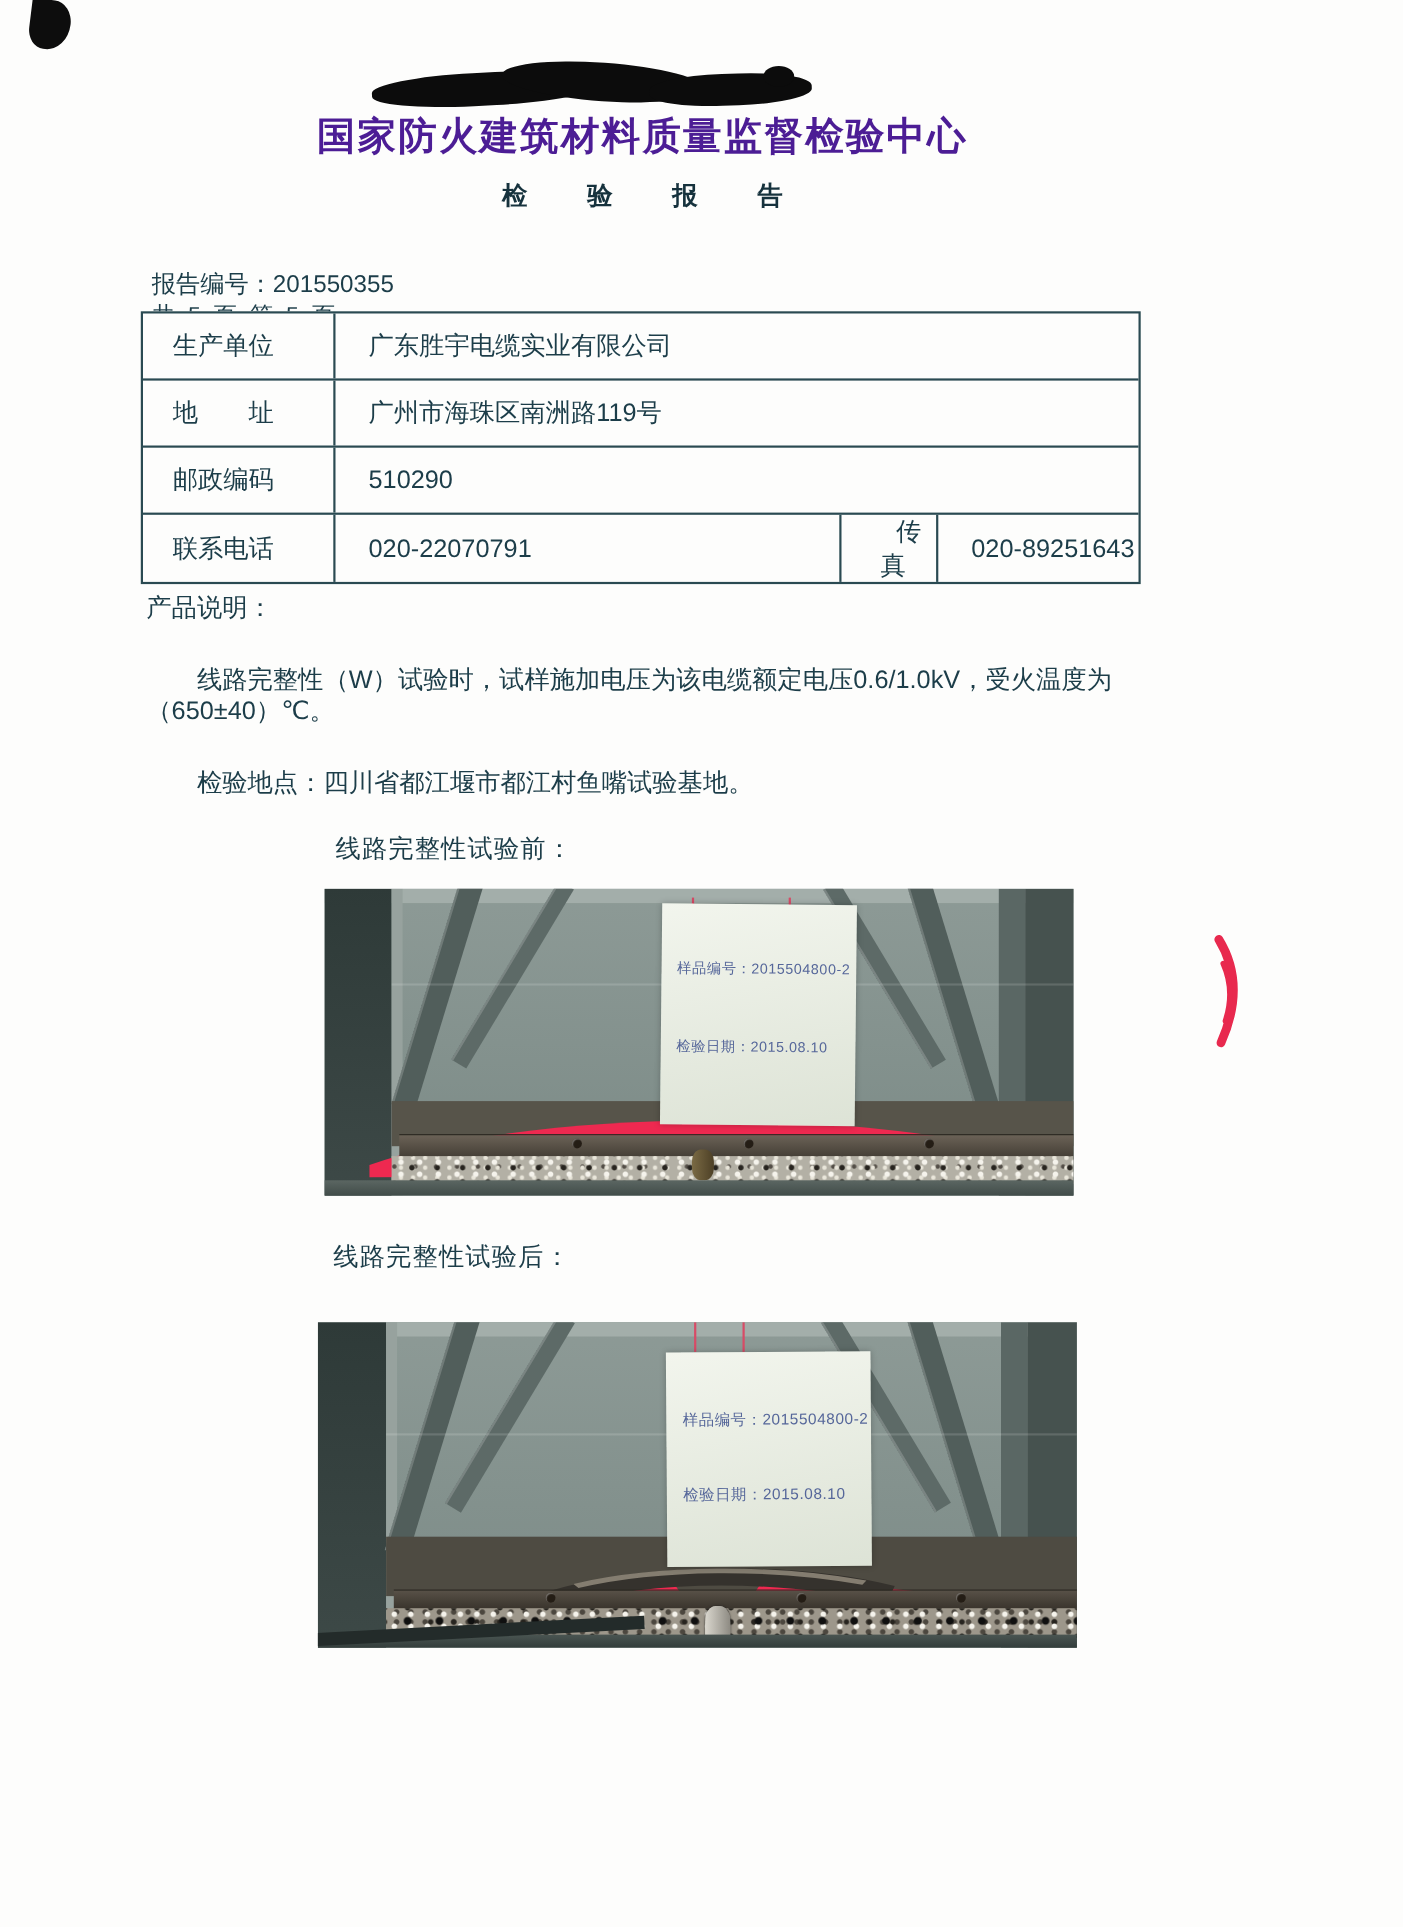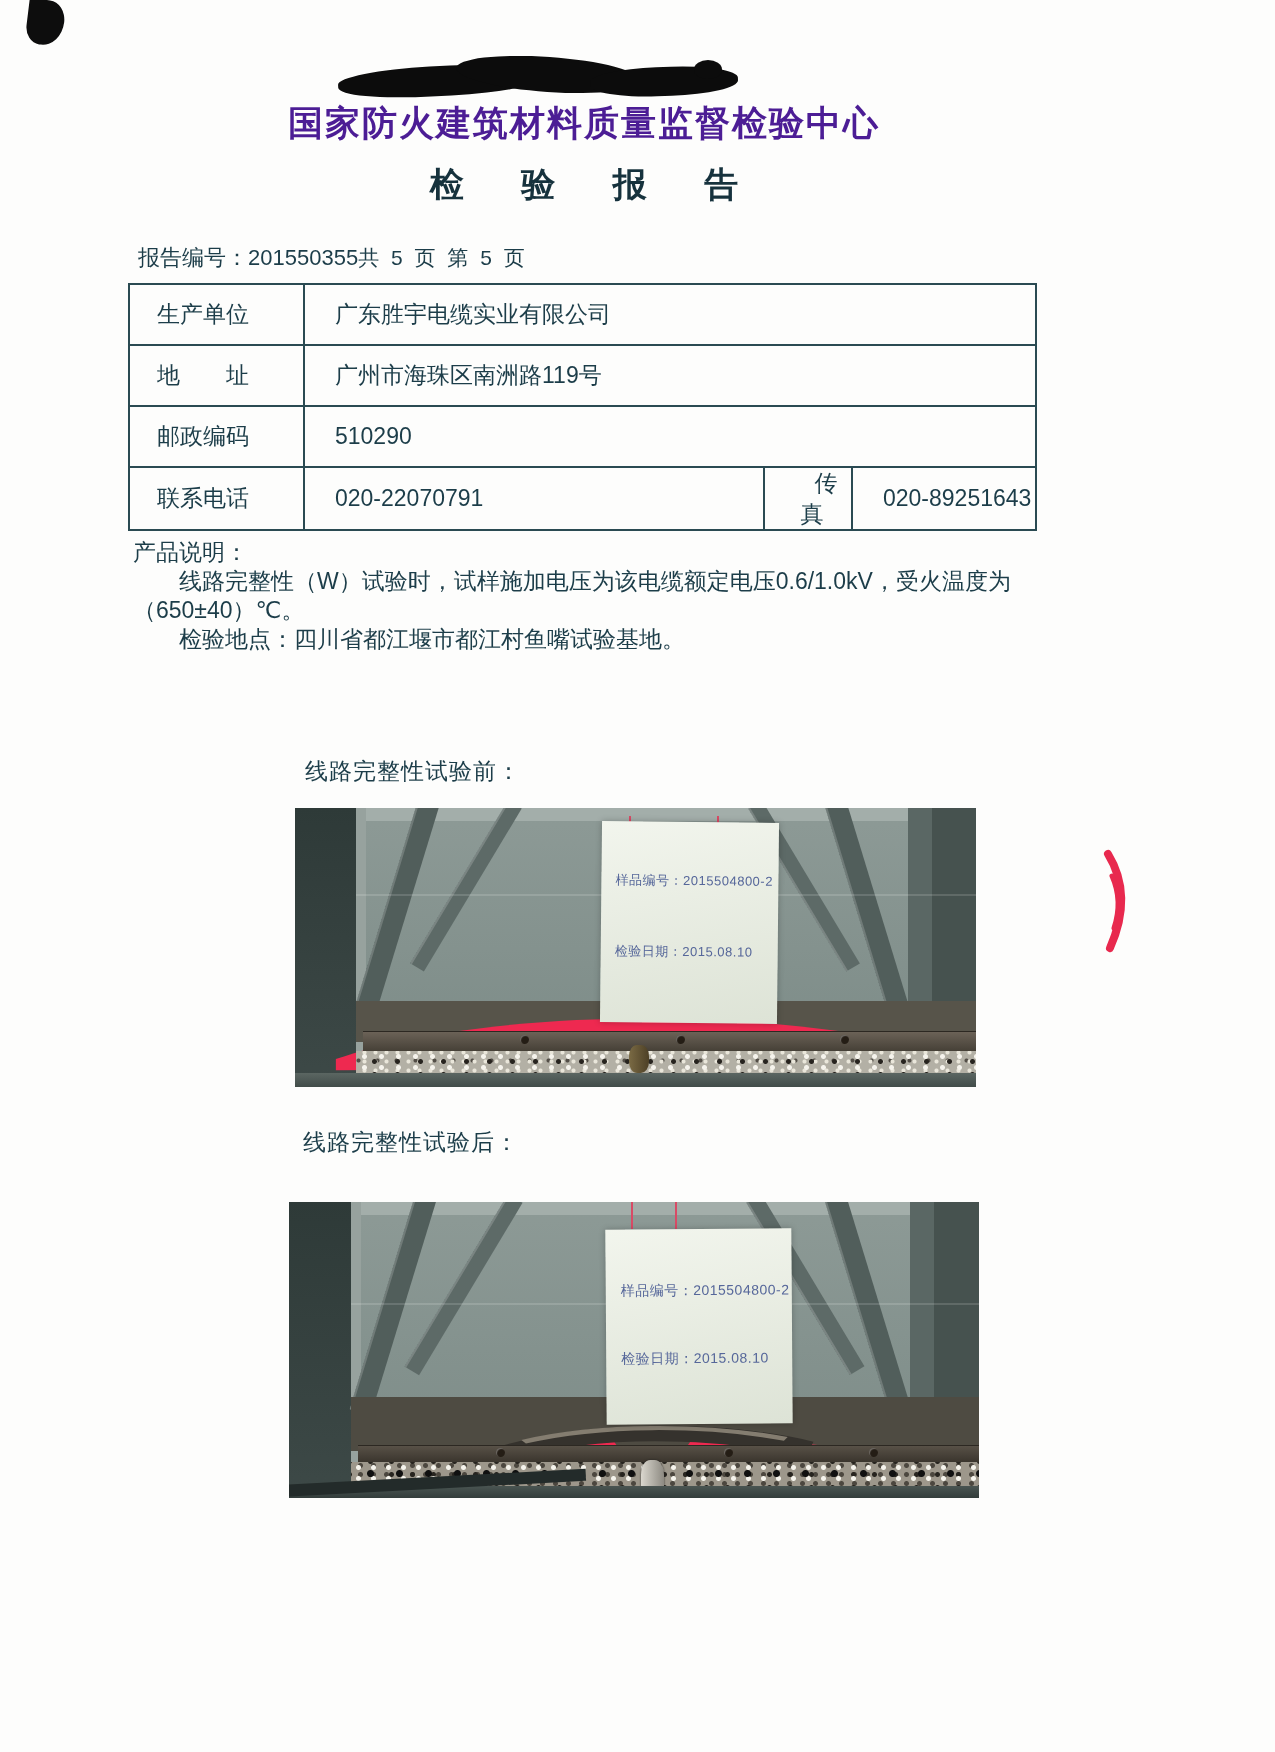--- a/index.html
+++ b/index.html
@@ -19,43 +19,44 @@
   .sm3{left:252px;top:15px;width:148px;height:29px;border-radius:45%;transform:rotate(-2deg);}
   .sm4{left:356px;top:8px;width:28px;height:19px;border-radius:50%;}
   .pen-mark{position:absolute;left:1094px;top:846px;width:44px;height:110px;}
   
   .doc-title{
     position:absolute;left:128px;top:100px;width:912px;text-align:center;
     font-size:35px;font-weight:700;letter-spacing:2px;color:#4c1d95;
   }
   .doc-subtitle{
     position:absolute;left:128px;top:162px;width:912px;text-align:center;
-    font-size:34px;font-weight:700;letter-spacing:24px;text-indent:24px;color:#16323d;
+    font-size:23px;font-weight:700;letter-spacing:24px;text-indent:24px;color:#16323d;
   }
   .report-row{
     position:absolute;left:138px;top:243px;width:852px;
-    display:flex;align-items:baseline;
+    display:flex;justify-content:space-between;align-items:baseline;
     font-size:22px;
+    flex-direction:column;
   }
   .report-row .pagination{font-size:21px;letter-spacing:3px;}
   
   .tbl{
     position:absolute;left:128px;top:283px;width:909px;
     border:2px solid #2a4a52;box-sizing:border-box;background:#fdfdfc;
   }
   .tbl-row{display:flex;height:61px;border-bottom:2px solid #2a4a52;box-sizing:border-box;}
   .tbl-row:last-child{border-bottom:none;}
   .cell{display:flex;align-items:center;font-size:23px;box-sizing:border-box;}
   .cell-label{width:175px;border-right:2px solid #2a4a52;padding-left:27px;}
   .cell-value{flex:1;padding-left:30px;}
   .cell-value.fixed{flex:none;width:458px;}
   .cell-label2{width:90px;border-left:2px solid #2a4a52;border-right:2px solid #2a4a52;justify-content:center;letter-spacing:14px;text-indent:14px;padding-left:36px;}
   
   .prod-desc{position:absolute;left:133px;top:538px;width:900px;font-size:23px;line-height:29px;}
-  .prod-desc .indent{text-indent:46px;}
+  .prod-desc .indent{text-indent:46px;margin-top:36px;}
   
   .photo-caption{position:absolute;font-size:23px;letter-spacing:1px;}
   .photo{position:absolute;overflow:hidden;background:linear-gradient(#8d9a96,#7b8a86);padding-left:40px;}
   .photo *{position:absolute;}
   .ph-topband{left:0;top:0;width:100%;height:4.5%;background:#a3aeaa;}
   .ph-leftcol{left:0;top:0;width:9%;height:100%;background:linear-gradient(180deg,#2e3a38,#3d4947);}
   .ph-leftedge{left:9%;top:0;width:1.4%;height:100%;background:#97a29e;}
   .ph-rightcol{right:0;top:0;width:6.5%;height:100%;background:#46524f;}
   .ph-rightpanel{right:6.5%;top:0;width:3.5%;height:100%;background:#5a6764;}
   .strut{background:#515e5b;box-shadow:inset 2px 0 0 rgba(255,255,255,.18);}

